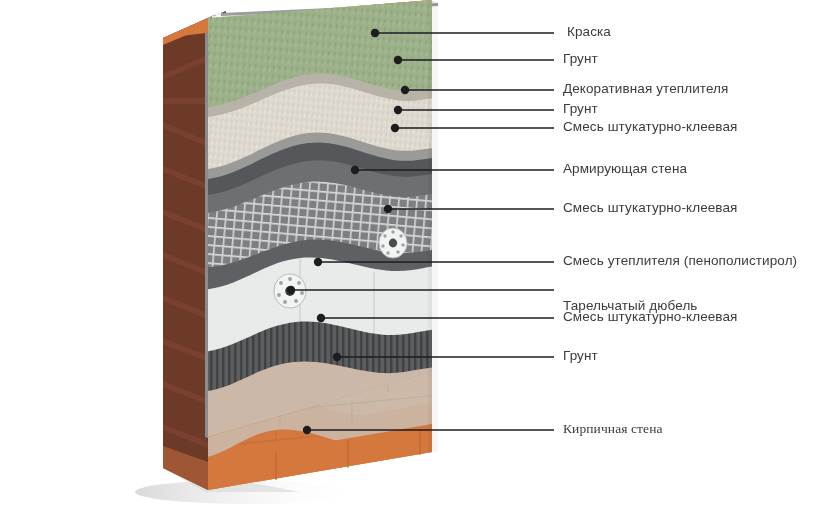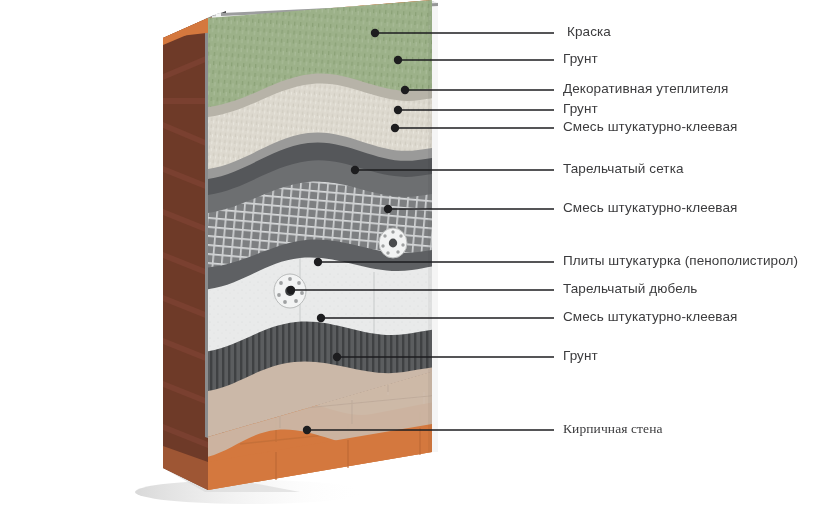--- a/index.html
+++ b/index.html
@@ -236,21 +236,21 @@
         <circle cx="307" cy="430" r="4.2" stroke="none"></circle>
       </g>
   </svg>
 
   <div id="labels">
       <div class="lbl" style="left: 567px; top: 25px;">Краска</div>
       <div class="lbl" style="left: 563px; top: 52px;">Грунт</div>
       <div class="lbl" style="left: 563px; top: 82px;">Декоративная утеплителя</div>
       <div class="lbl" style="left: 563px; top: 102px;">Грунт</div>
       <div class="lbl" style="left: 563px; top: 120px;">Смесь штукатурно-клеевая</div>
-      <div class="lbl" style="left: 563px; top: 162px;">Тарельчатый сетка</div>
+      <div class="lbl" style="left: 563px; top: 162px;">Армирующая стена</div>
       <div class="lbl" style="left: 563px; top: 201px;">Смесь штукатурно-клеевая</div>
-      <div class="lbl" style="left: 563px; top: 254px;">Плиты штукатурка (пенополистирол)</div>
-      <div class="lbl" style="left: 563px; top: 282px;">Тарельчатый дюбель</div>
+      <div class="lbl" style="left: 563px; top: 254px;">Смесь утеплителя (пенополистирол)</div>
+      <div class="lbl" style="left: 563px; top: 299px;">Тарельчатый дюбель</div>
       <div class="lbl" style="left: 563px; top: 310px;">Смесь штукатурно-клеевая</div>
       <div class="lbl" style="left: 563px; top: 349px;">Грунт</div>
       <div class="lbl" style="left: 563px; top: 422px; font-family: Liberation Serif, serif;">Кирпичная стена</div>
     </div>
 </div>
 
 </body></html>

